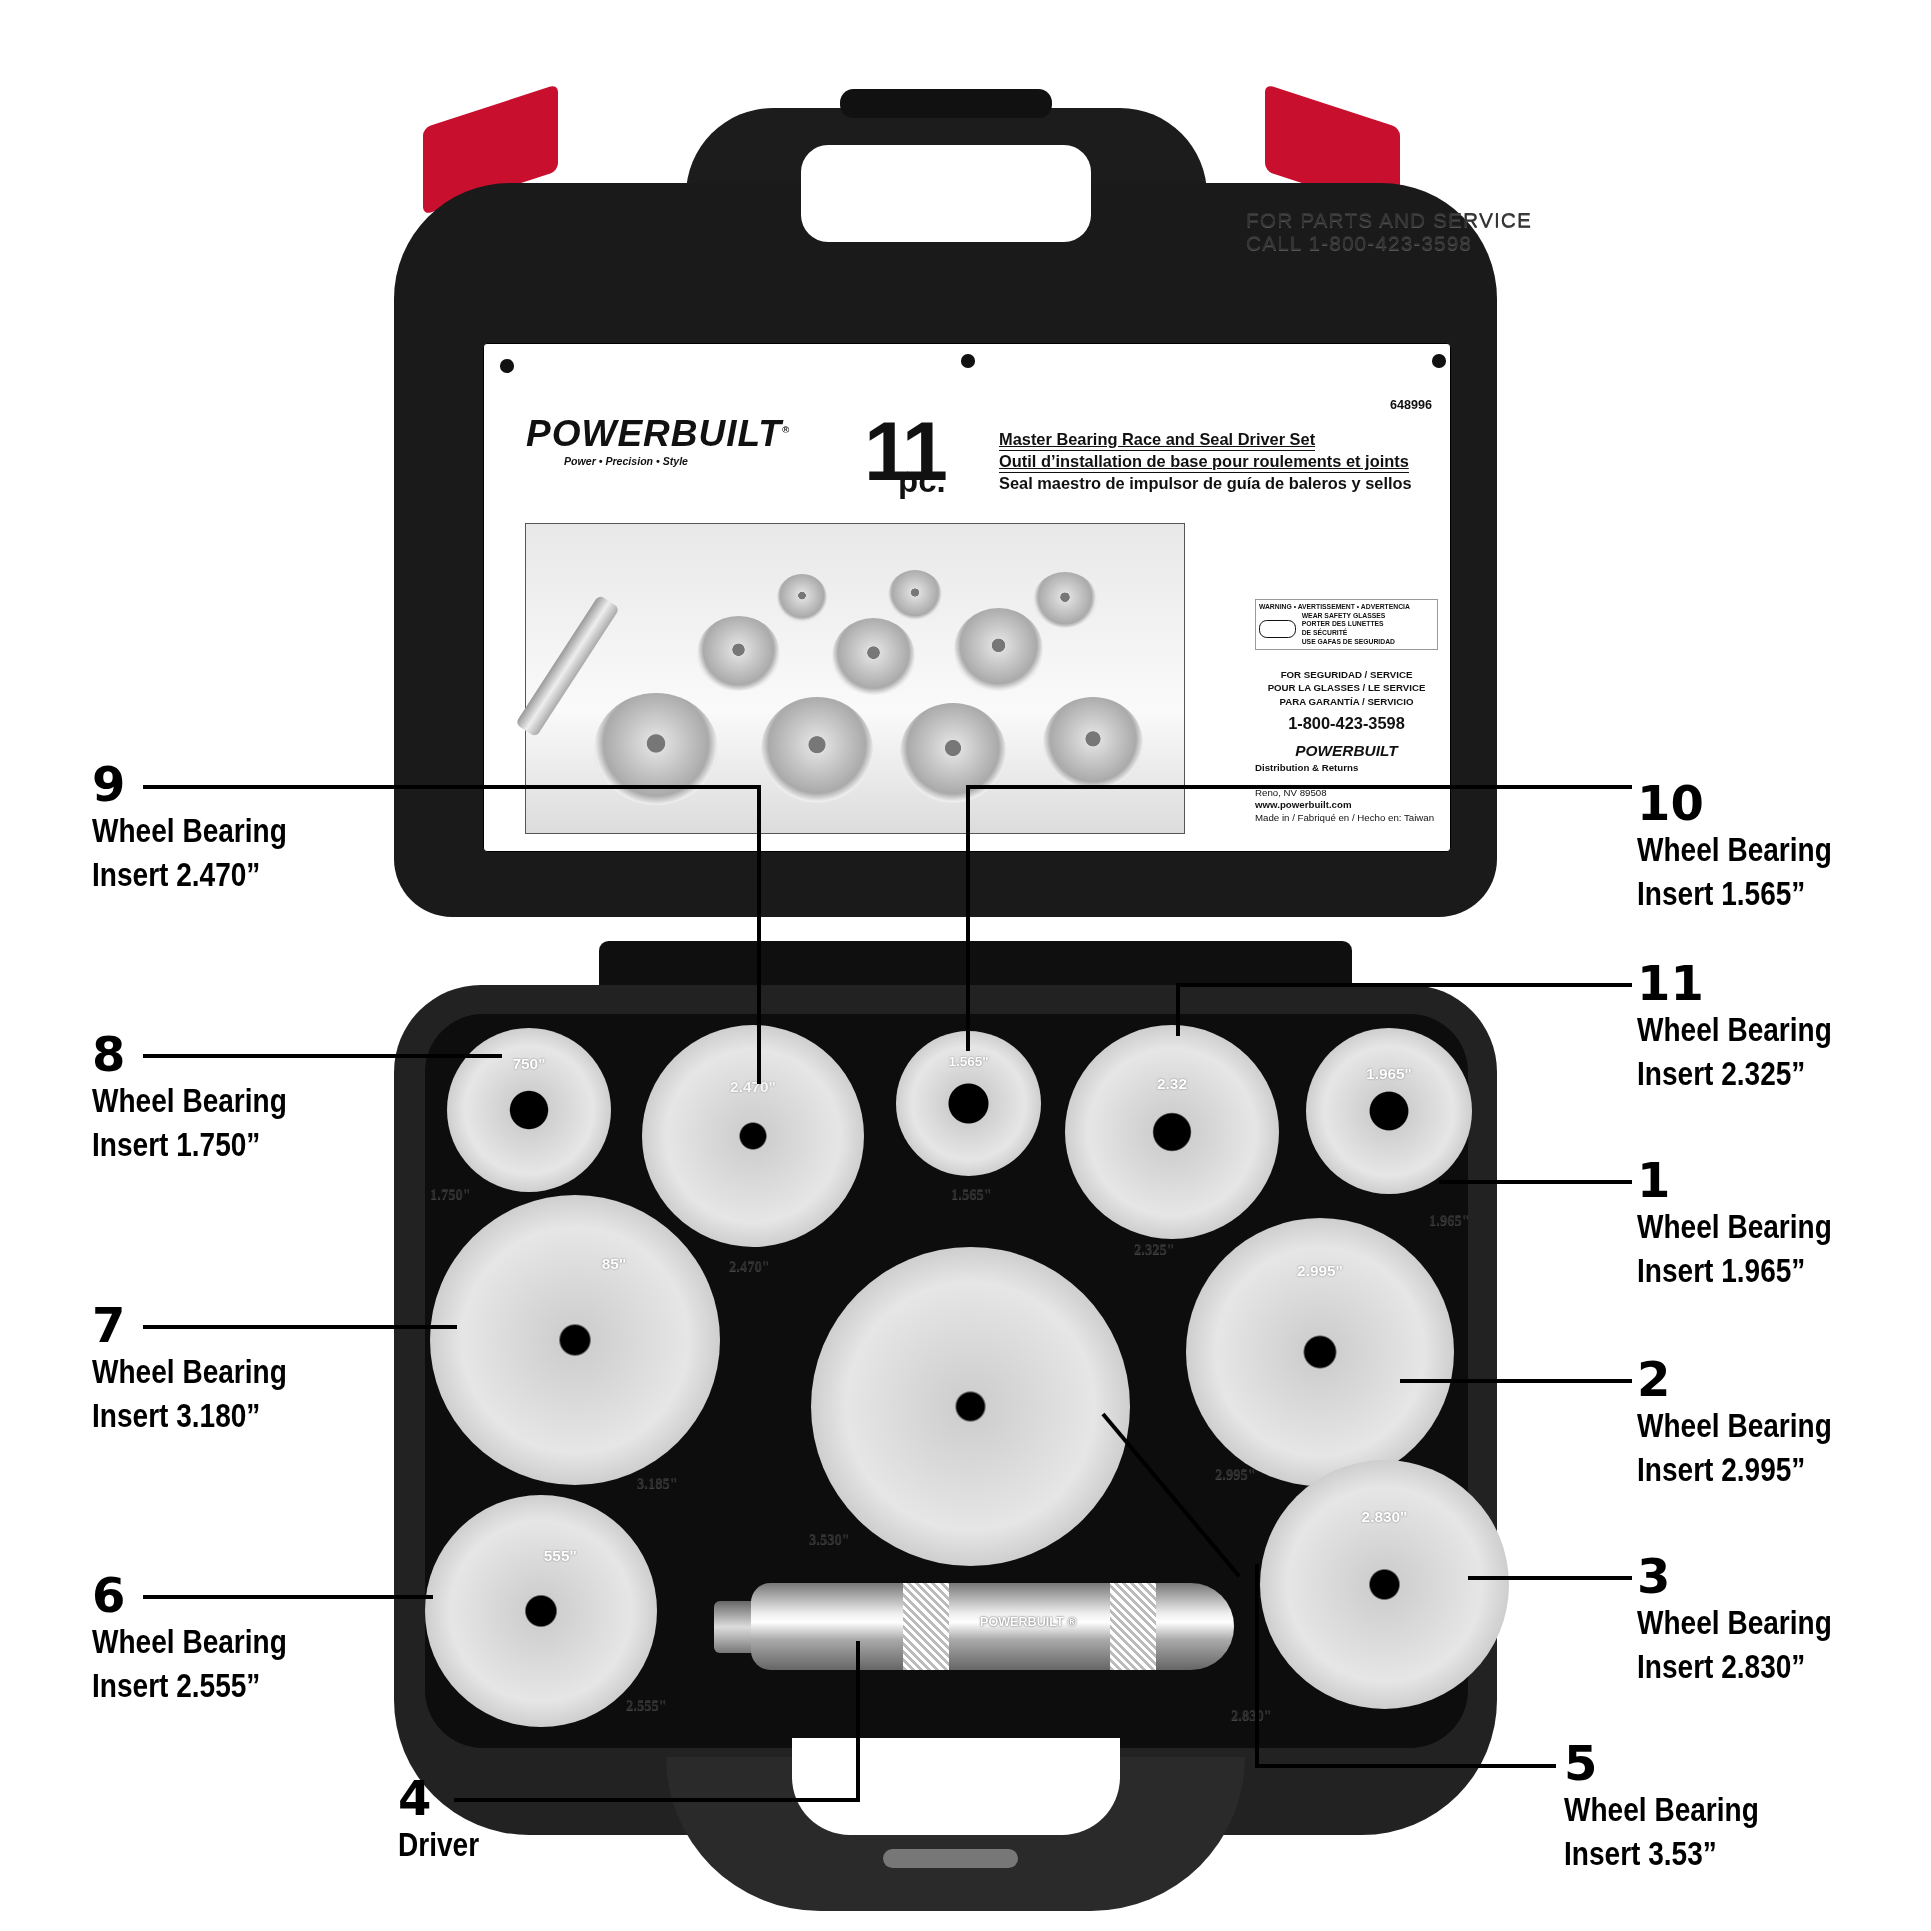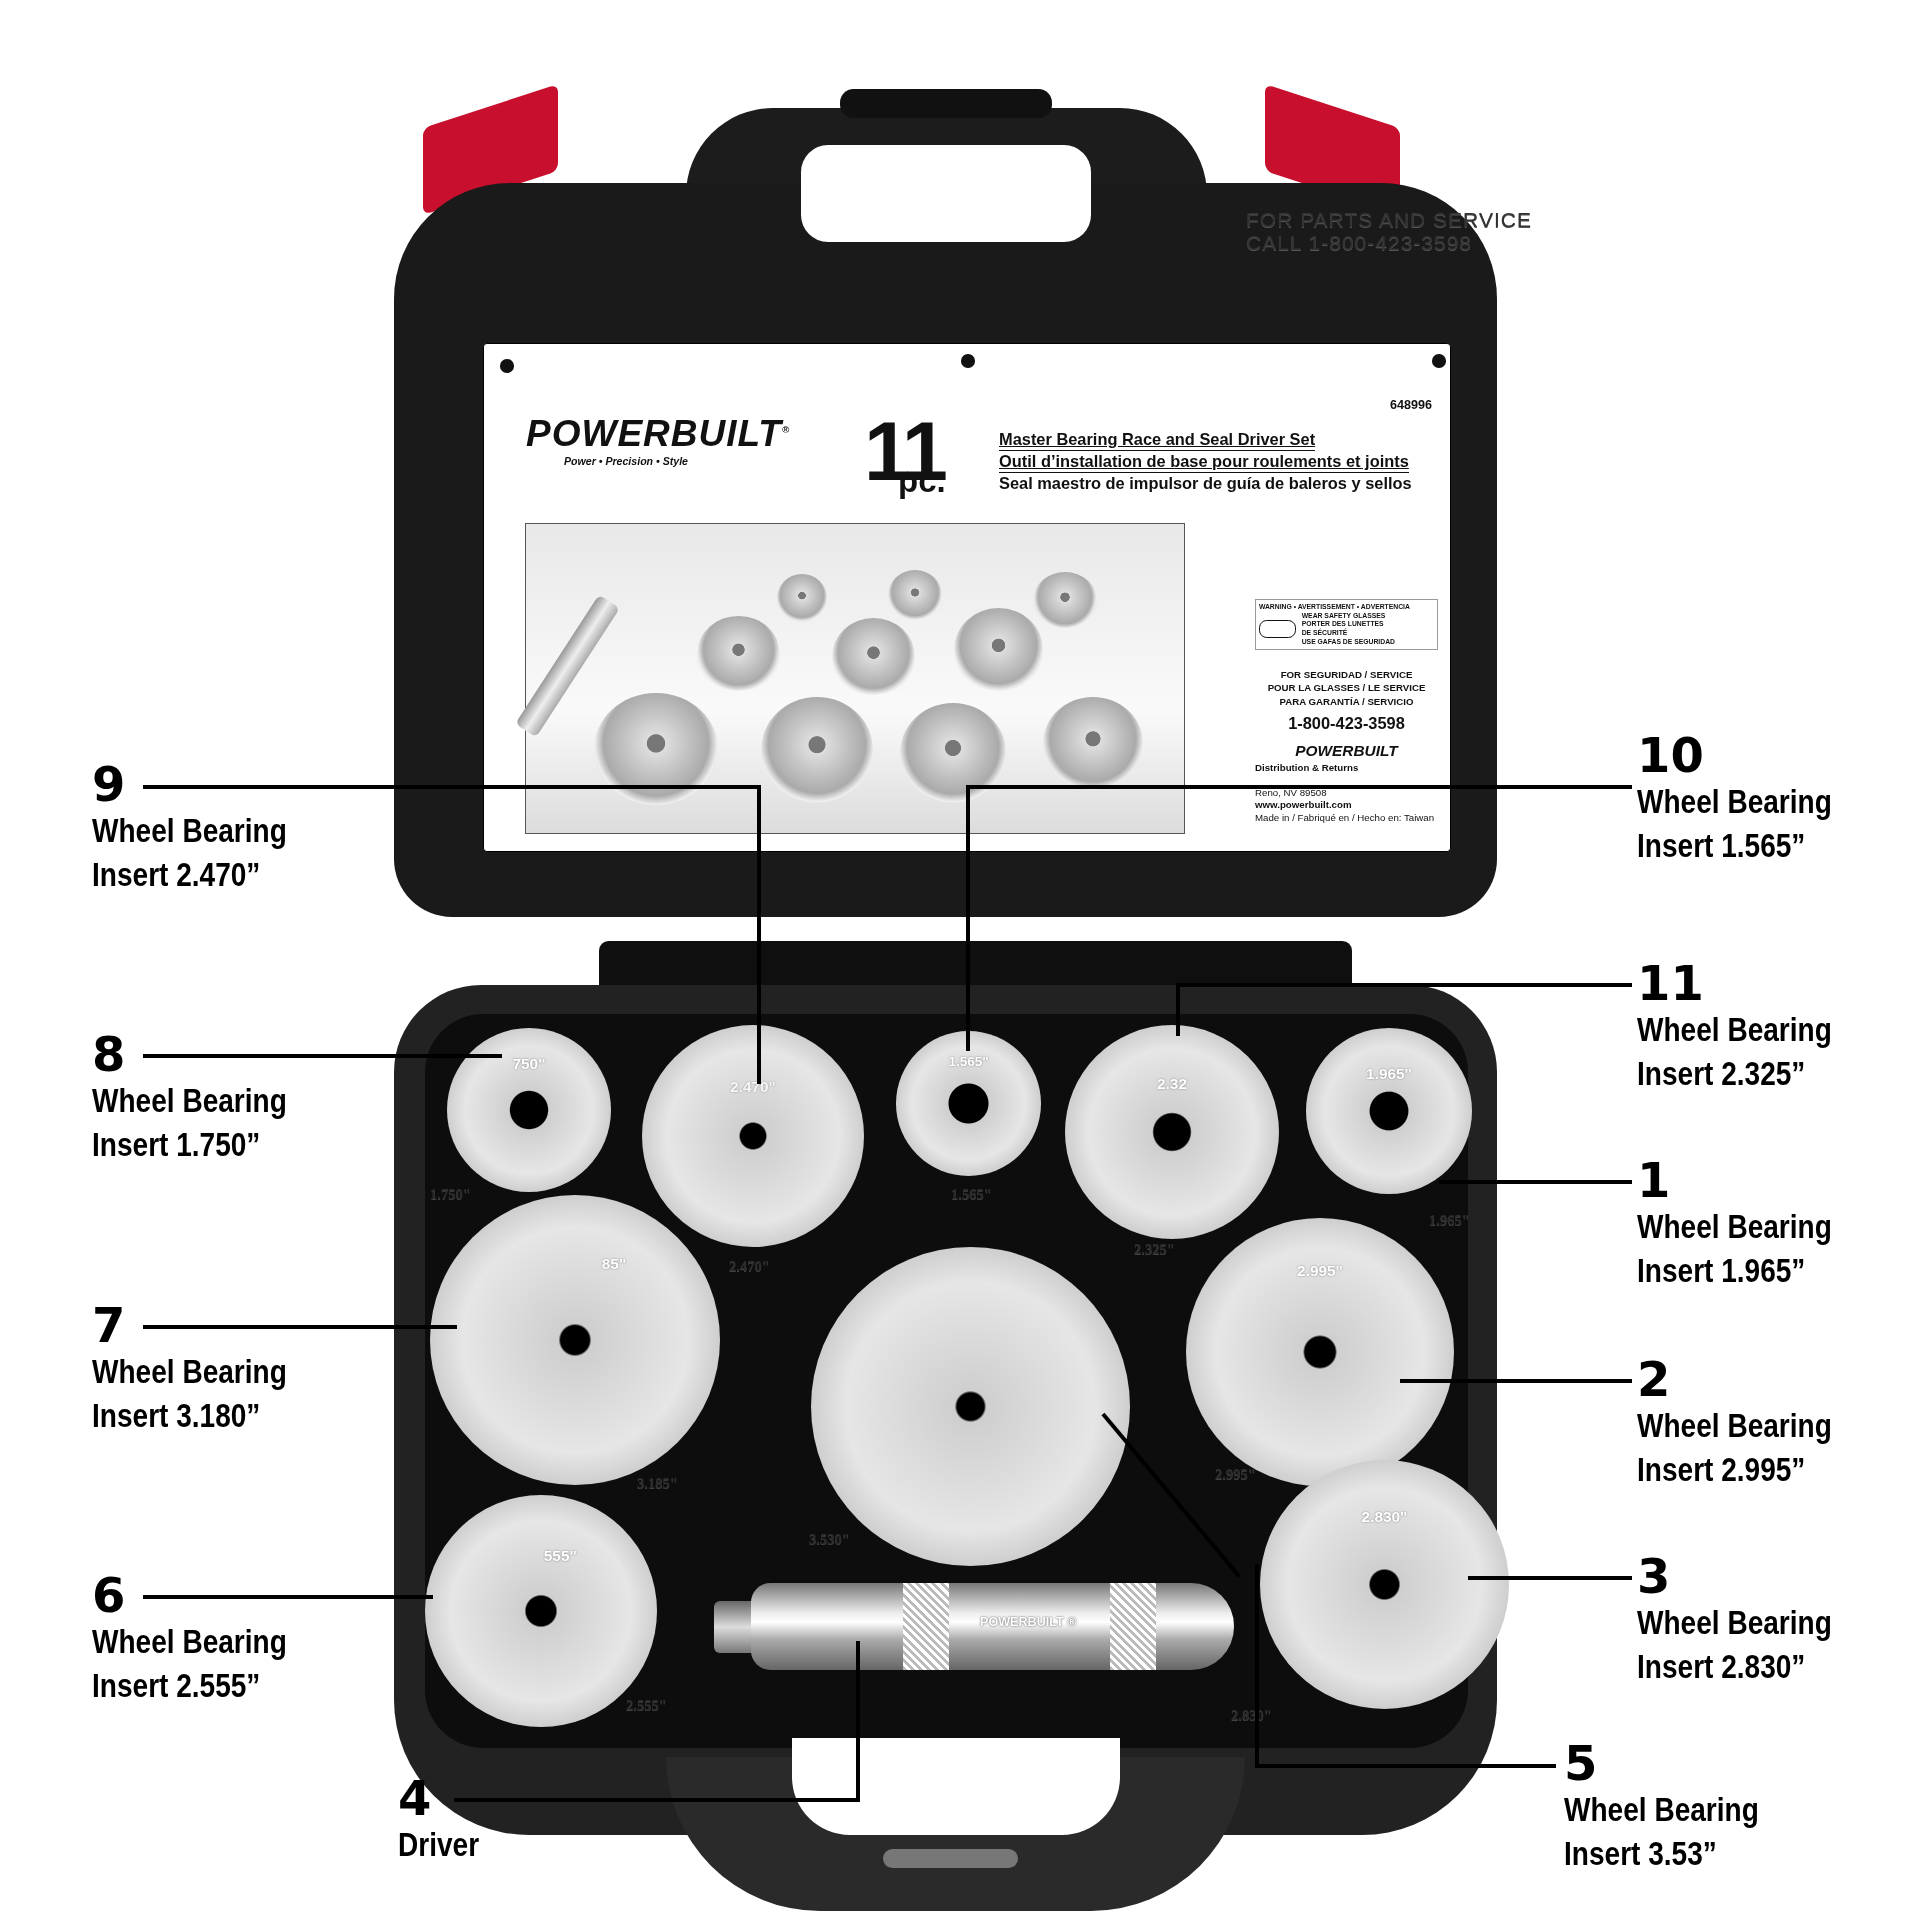--- a/index.html
+++ b/index.html
@@ -218,21 +218,21 @@
 </div>
 <div class="abs callout" style="left:92px;top:1570px">
   <div class="callout-num">6</div>
   <div class="callout-text">Wheel Bearing</div>
   <div class="callout-text">Insert 2.555”</div>
 </div>
 <div class="abs callout" style="left:398px;top:1773px">
   <div class="callout-num">4</div>
   <div class="callout-text">Driver</div>
 </div>
-<div class="abs callout" style="left:1637px;top:730px">
+<div class="abs callout" style="left:1637px;top:778px">
   <div class="callout-num">10</div>
   <div class="callout-text">Wheel Bearing</div>
   <div class="callout-text">Insert 1.565”</div>
 </div>
 <div class="abs callout" style="left:1637px;top:958px">
   <div class="callout-num">11</div>
   <div class="callout-text">Wheel Bearing</div>
   <div class="callout-text">Insert 2.325”</div>
 </div>
 <div class="abs callout" style="left:1637px;top:1155px">

